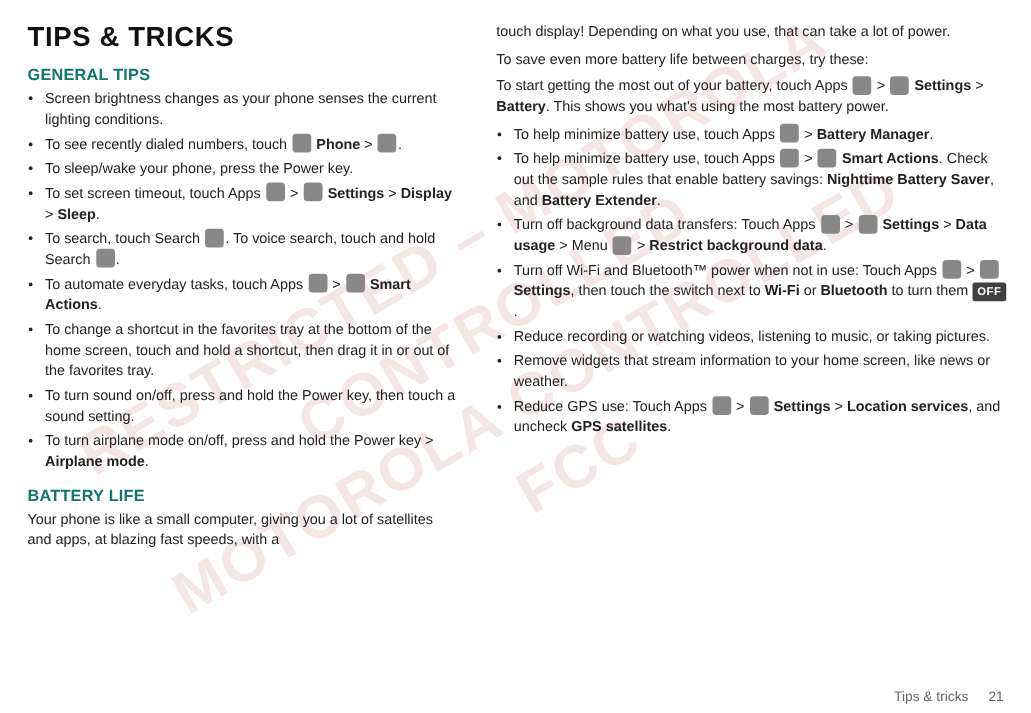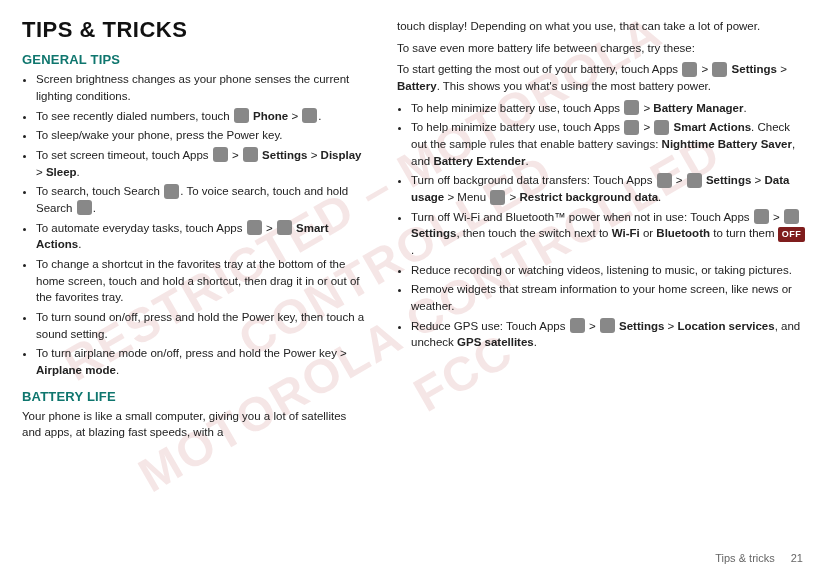--- a/index.html
+++ b/index.html
@@ -107,21 +107,21 @@
       background: #888;
       border-radius: 3px;
       vertical-align: middle;
       margin: 0 1px;
       position: relative;
       top: -1px;
     }
 
     .off-badge {
       display: inline-block;
-      background: #7f1d1d;
+      background: #404040;
       color: #fff;
       font-size: 9px;
       font-weight: bold;
       padding: 1px 4px;
       border-radius: 2px;
       vertical-align: middle;
       letter-spacing: 0.5px;
     }
 
     .footer-bar {

